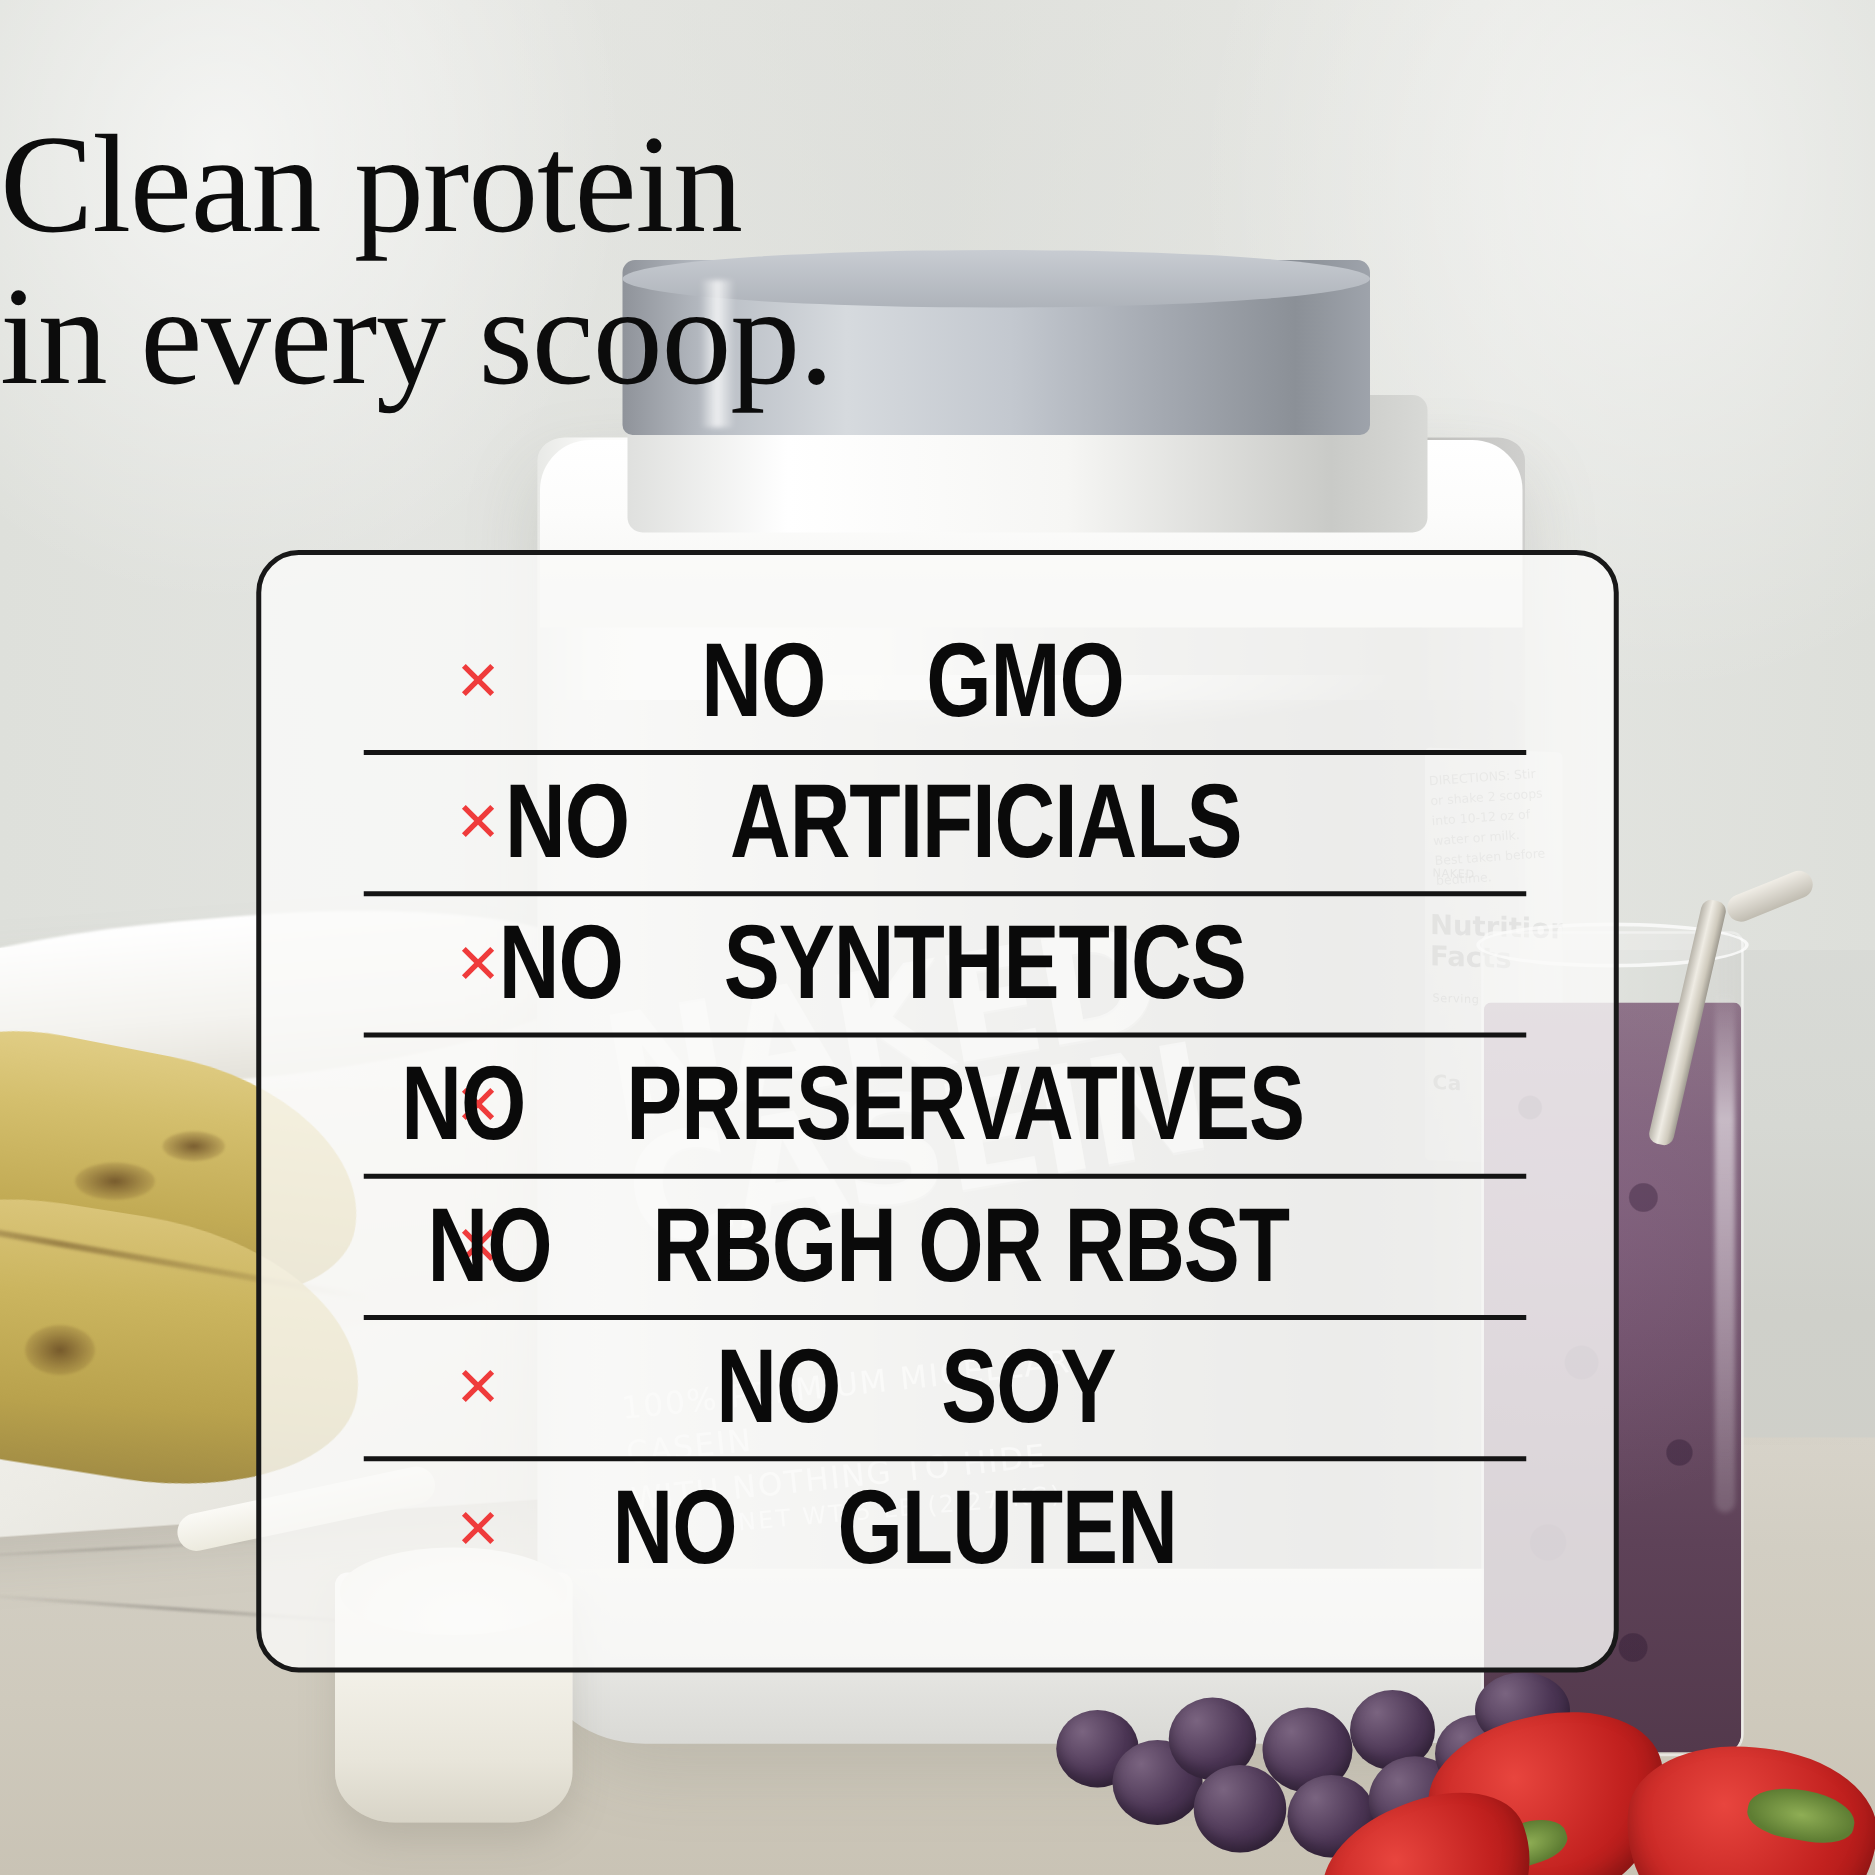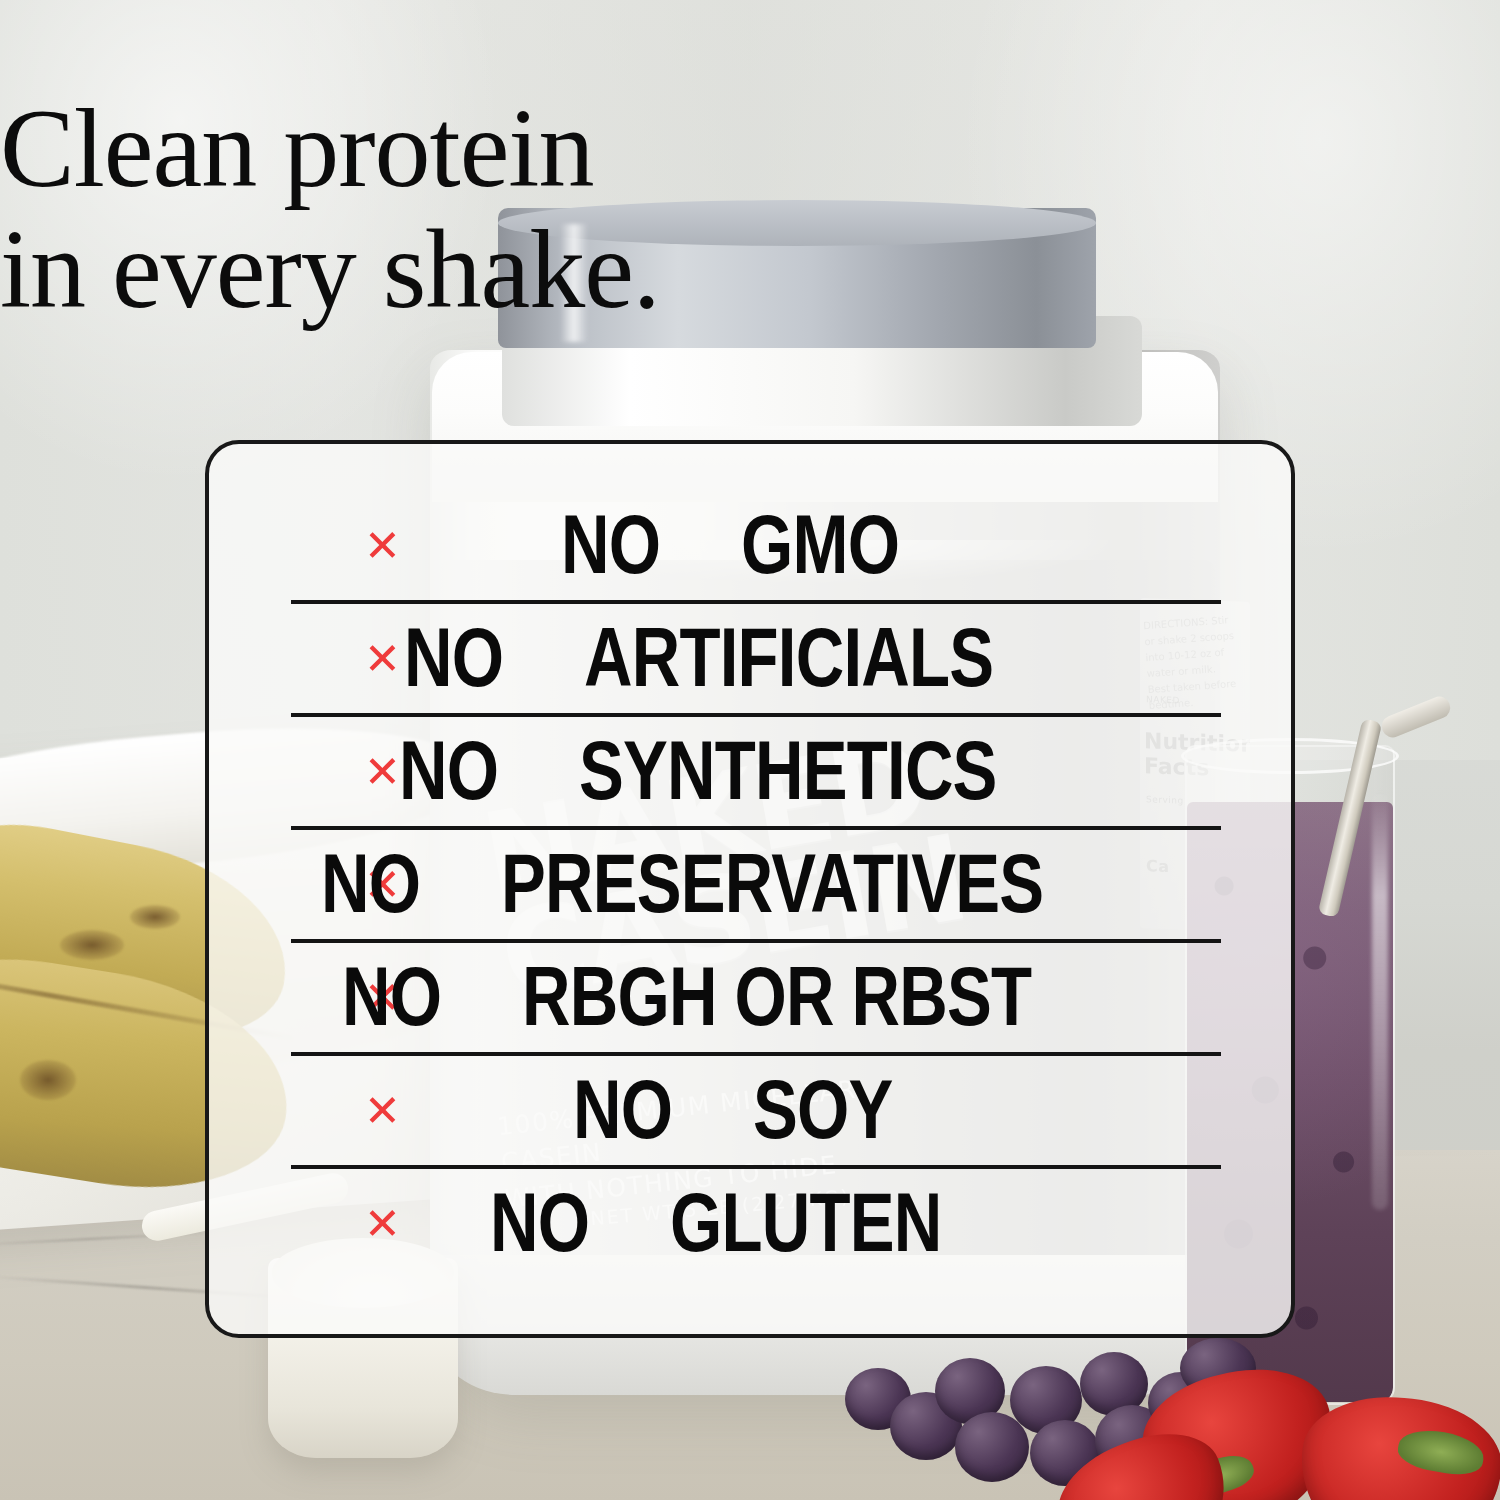--- a/index.html
+++ b/index.html
@@ -383,21 +383,21 @@
 
   <div class="straw-berry" style="left:1145px;top:1372px;width:190px;height:150px;transform:rotate(-12deg);"></div>
   <div class="sb-leaf" style="left:1190px;top:1458px;transform:rotate(-18deg);"></div>
   <div class="straw-berry" style="left:1300px;top:1398px;width:200px;height:160px;transform:rotate(6deg);"></div>
   <div class="sb-leaf" style="left:1398px;top:1432px;width:86px;height:40px;transform:rotate(10deg);"></div>
   <div class="straw-berry" style="left:1060px;top:1440px;width:170px;height:130px;transform:rotate(-22deg);"></div>
 </div>
 
 <div id="headline">
   <span class="l1">Clean protein</span>
-  <span class="l2">in every shake.</span>
+  <span class="l2">in every scoop.</span>
 </div>
 
 <div id="panel">
   <div class="panel-inner">
     <div class="list" id="claims-list">
         <div class="row" style="top: 45px;">
           <span class="xmark">✕</span>
           <div class="row-text">
             <span class="no">NO</span>
             <span class="item">GMO</span>

